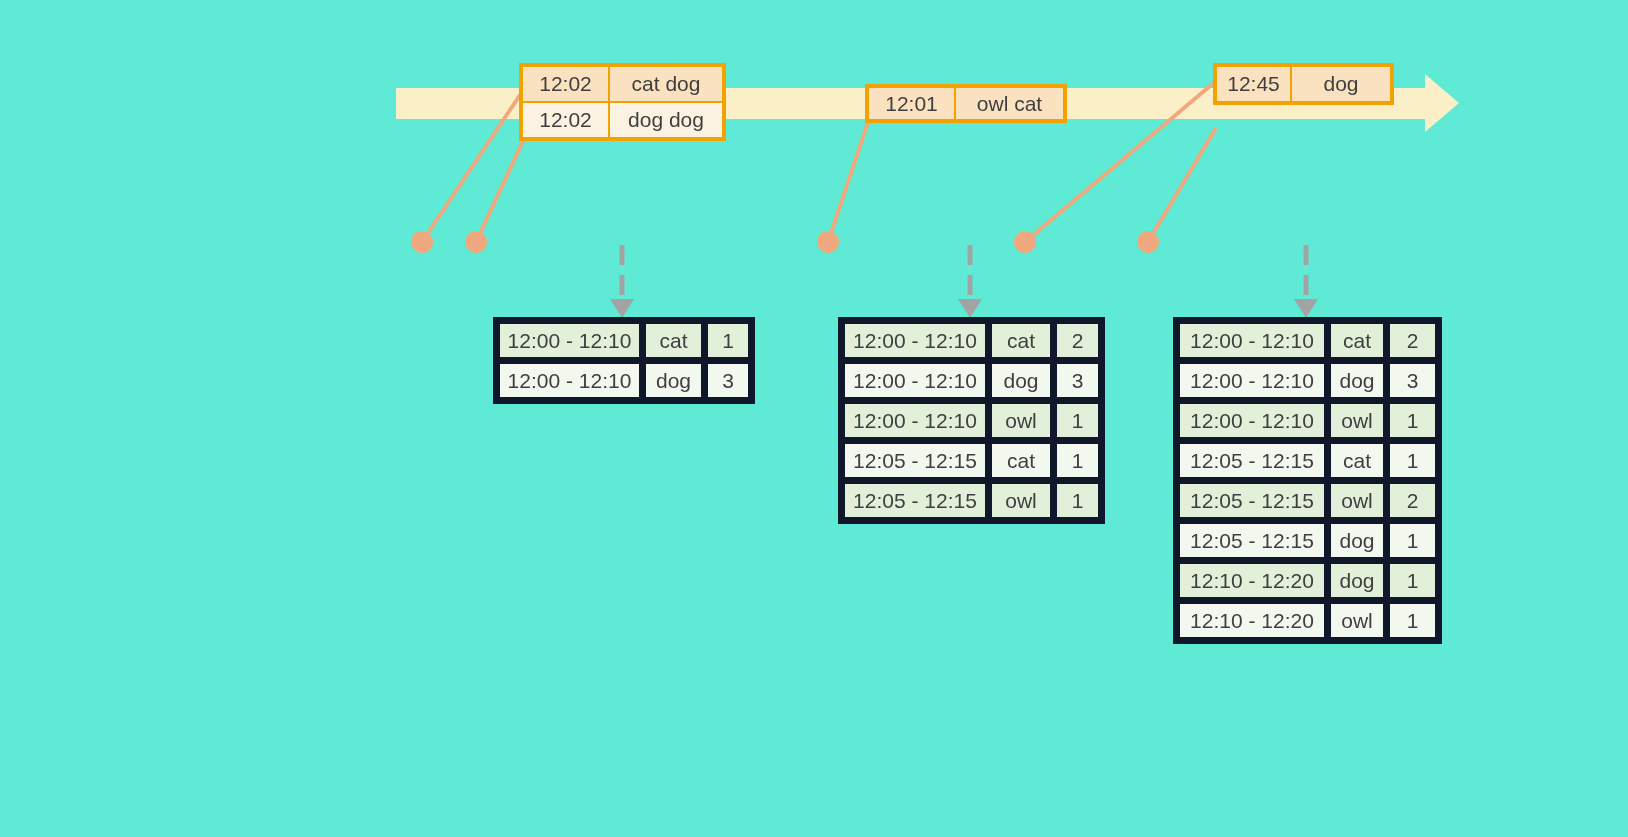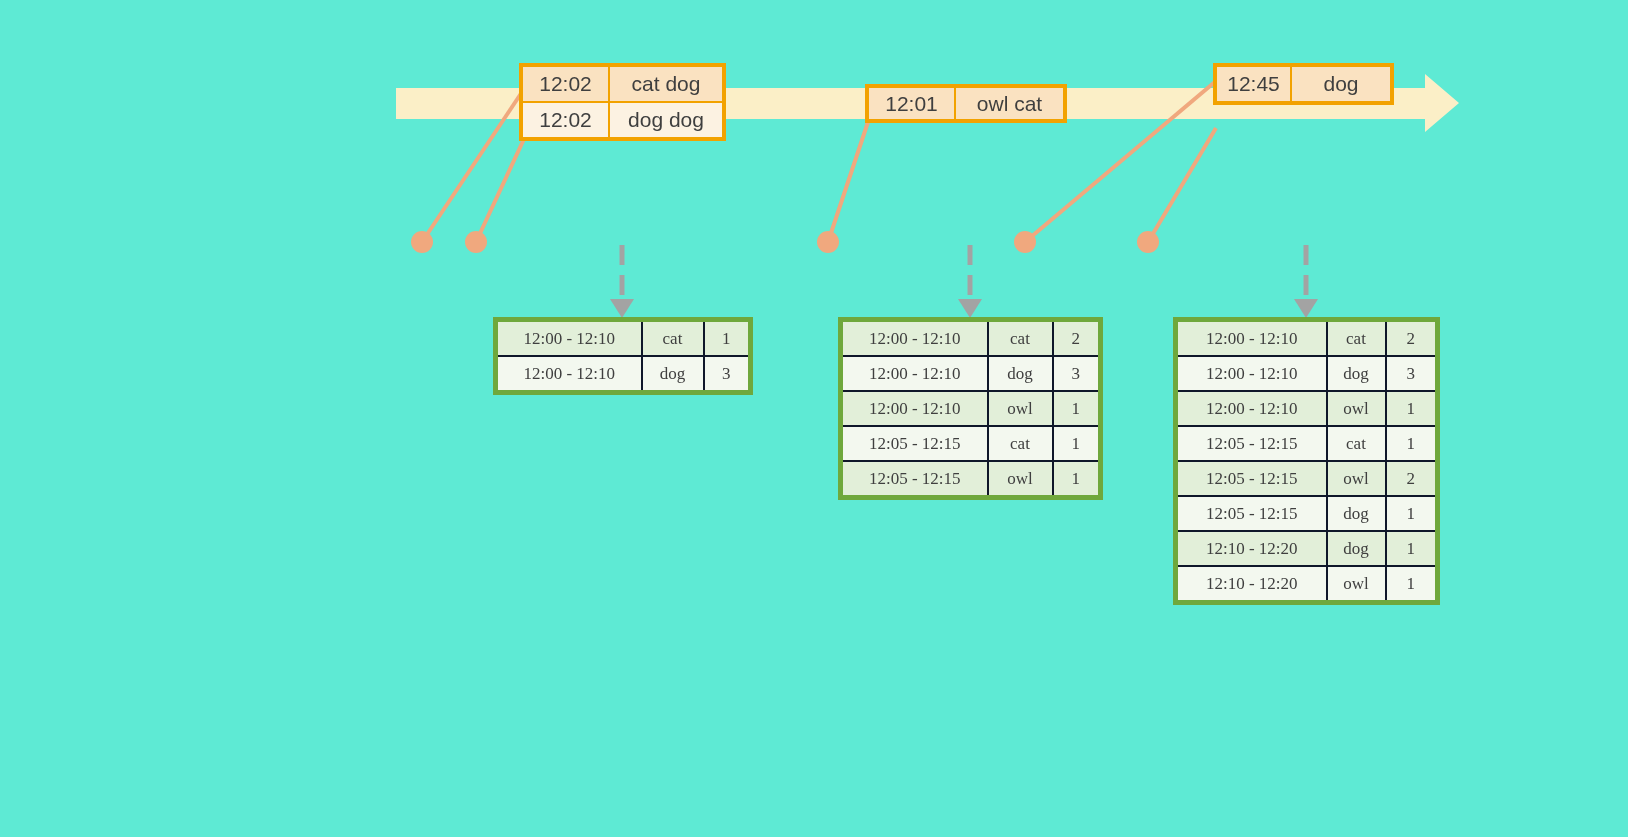--- a/index.html
+++ b/index.html
@@ -28,23 +28,23 @@
   #event-table-2 col.c-time{width:88px;}  #event-table-2 col.c-word{width:110px;}
   #event-table-3{left:1213px;top:63px;}
   #event-table-3 col.c-time{width:76px;}  #event-table-3 col.c-word{width:101px;}
 
   
   .result-table{
     position:absolute;border-collapse:collapse;table-layout:fixed;
     border:5px solid #6FA83C;background:#F3F8EF;
   }
   .result-table td{
-    border:2px solid #0f172a;padding:0;height:33px;
-    font-size:17px;color:#3F3F3F;text-align:center;vertical-align:middle;
-    overflow:hidden;white-space:nowrap;font-family:Liberation Serif, serif;
+    border:7px solid #0f172a;padding:0;height:33px;
+    font-size:21px;color:#3F3F3F;text-align:center;vertical-align:middle;
+    overflow:hidden;white-space:nowrap;
   }
   .result-table tr.r-dark td{background:#E2EFD9;}
   .result-table tr.r-light td{background:#F3F8EF;}
   #result-table-1{left:493px;top:317px;}
   #result-table-1 col.c-win{width:146px;} #result-table-1 col.c-word{width:62px;} #result-table-1 col.c-cnt{width:47px;}
   #result-table-2{left:838px;top:317px;}
   #result-table-2 col.c-win{width:147px;} #result-table-2 col.c-word{width:65px;} #result-table-2 col.c-cnt{width:48px;}
   #result-table-3{left:1173px;top:317px;}
   #result-table-3 col.c-win{width:151px;} #result-table-3 col.c-word{width:59px;} #result-table-3 col.c-cnt{width:52px;}
 </style>

